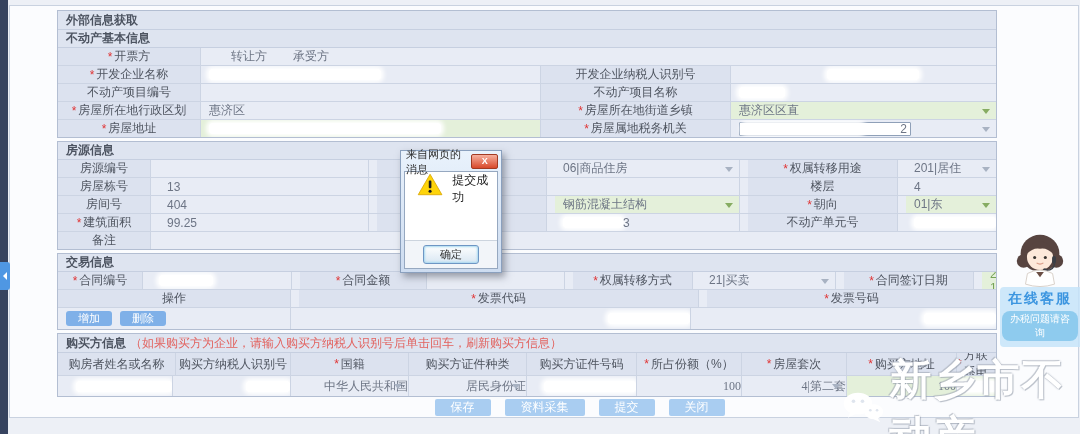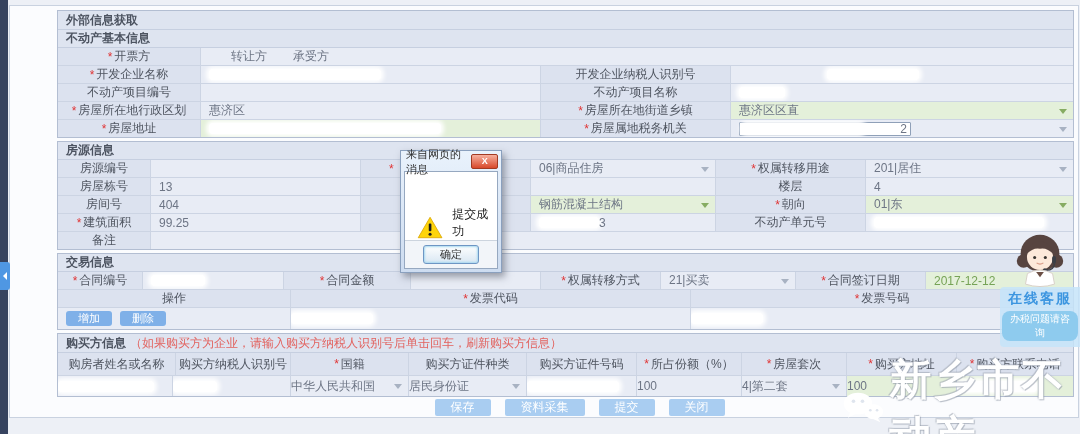--- a/index.html
+++ b/index.html
@@ -2,51 +2,51 @@
 <html><head>
 <meta charset="utf-8">
 <style>
   html,body{margin:0;padding:0;}
   body{width:1080px;height:434px;font-family:"Liberation Sans","DejaVu Sans",sans-serif;}
   .page{position:relative;width:1080px;height:434px;background:#edf0f6;overflow:hidden;font-size:12px;color:#5a6170;}
   .strip{position:absolute;left:0;top:0;width:8px;height:434px;background:#36435f;z-index:5;}
   .strip-tab{position:absolute;left:0;top:262px;width:10px;height:28px;background:#4f97e3;border-radius:0 3px 3px 0;z-index:6;display:flex;align-items:center;justify-content:center;}
   .tri-left{width:0;height:0;border-top:4px solid transparent;border-bottom:4px solid transparent;border-right:4px solid #fff;}
   .panel{position:absolute;left:9px;top:5px;width:1070px;height:413px;background:#fbfcfe;border:1px solid #c9d2e0;box-sizing:border-box;}
-  .form{position:absolute;left:57px;top:10px;width:1017px;z-index:10;}
+  .form{position:absolute;left:57px;top:10px;width:940px;z-index:10;}
   .sec{border:1px solid #b3bed2;margin-bottom:3px;background:#e8ecf5;box-sizing:border-box;}
   .hdr{height:18px;line-height:18px;background:#dee4f0;border-bottom:1px solid #c6cfe0;font-weight:bold;color:#4c5360;padding-left:8px;}
   .hdr.sub{height:17px;line-height:17px;}
   .row{display:flex;border-bottom:1px solid #ccd4e3;}
   .row.last{border-bottom:none;}
   .c{border-right:1px solid #ccd4e3;display:flex;align-items:center;overflow:hidden;box-sizing:border-box;position:relative;}
   .c.end{border-right:none;}
-  .h18{height:17px;} .h17{height:17px;} .h21{height:21px;} .h22{height:22px;} .h20{height:20px;}
+  .h18{height:17px;} .h17{height:17px;gap:8px;} .h21{height:21px;} .h22{height:22px;} .h20{height:20px;}
   .lbl{background:#dce2ef;justify-content:center;color:#4f5560;}
   .lbl.left{justify-content:flex-start;padding-left:28px;}
   .val{background:#e8ecf5;padding-left:8px;color:#6d7585;}
-  .val.center{justify-content:flex-start;padding-left:0;}
+  .val.center{justify-content:flex-end;padding-left:0;font-family:Liberation Serif, serif;}
   .green{background:#e4f0da;}
   .star{color:#e03434;margin-right:2px;}
   .hint{color:#e2625e;font-weight:normal;margin-left:4px;}
   .blur{background:#fff;border-radius:4px;box-shadow:0 0 4px 3px rgba(255,255,255,.95);display:inline-block;height:11px;}
   .dd{position:absolute;right:6px;top:50%;margin-top:-2px;width:0;height:0;border-left:4px solid transparent;border-right:4px solid transparent;border-top:5px solid #a8b2c2;}
   .dd.g{border-top-color:#86ac62;}
   .inp{background:#fff;border:1px solid #8fa0b8;height:14px;width:172px;display:flex;align-items:center;box-sizing:border-box;padding:0 3px;border-radius:1px;color:#6d7585;}
   .inp .tail{margin-left:auto;}
   .gtext{color:#76a356;}
   .btn-sm{background:#7fb0e8;color:#fff;border:none;border-radius:3px;font-size:11px;height:15px;line-height:15px;padding:0 12px;margin-right:8px;font-family:inherit;}
   .footerbar{position:absolute;left:71px;top:399px;width:1017px;display:flex;justify-content:center;z-index:12;}
   .btn-foot{background:#a9cdf1;color:#fff;border:none;border-radius:2px;font-size:12px;height:17px;line-height:17px;padding:0 16px;margin:0 7px;font-family:inherit;}
   
   .modal{position:absolute;left:400px;top:150px;width:102px;background:linear-gradient(#e9f2fc,#cddcf0);border:1px solid #8aa0be;box-shadow:3px 4px 7px rgba(70,75,90,.5);padding:3px;z-index:50;box-sizing:border-box;}
   .modal-title{height:15px;display:flex;align-items:center;font-size:11px;color:#2d2d2d;padding-left:2px;}
   .modal-x{margin-left:auto;width:29px;height:13px;background:linear-gradient(#f6b09e,#d8492b);border:1px solid #a23a22;border-radius:2px;color:#fff;font-size:9px;font-weight:bold;display:flex;align-items:center;justify-content:center;line-height:1;}
   .modal-inner{background:#fff;border:1px solid #96a8c0;margin-top:2px;}
-  .modal-body{height:68px;display:flex;align-items:flex-end;padding-left:12px;font-family:Liberation Serif, serif;}
+  .modal-body{height:68px;display:flex;align-items:flex-start;padding-left:12px;font-family:Liberation Serif, serif;}
   .modal-msg{margin-left:9px;color:#222;}
   .modal-foot{height:27px;border-top:1px solid #ccd4de;background:#f2f5f9;display:flex;align-items:center;justify-content:center;}
   .btn-ok{width:54px;height:17px;background:linear-gradient(#fdfefe,#d9e7f3);border:1px solid #6e96c4;border-radius:3px;box-shadow:inset 0 0 2px 1px #a8d8f0;font-size:11px;color:#333;display:flex;align-items:center;justify-content:center;}
   
   .service{position:absolute;right:0;top:230px;width:80px;z-index:30;text-align:center;}
   .service-box{background:rgba(198,228,249,.85);border-radius:4px 0 0 4px;padding:3px 2px 6px;margin-top:-4px;}
   .service-title{color:#3d96e0;font-size:14px;letter-spacing:2px;font-weight:bold;}
   .service-badge{margin-top:3px;background:#8ecbee;color:#fff;font-size:10px;border-radius:8px;padding:1px 5px;display:inline-block;}
   
   .watermark{position:absolute;left:843px;top:352px;display:flex;align-items:center;z-index:40;pointer-events:none;}

